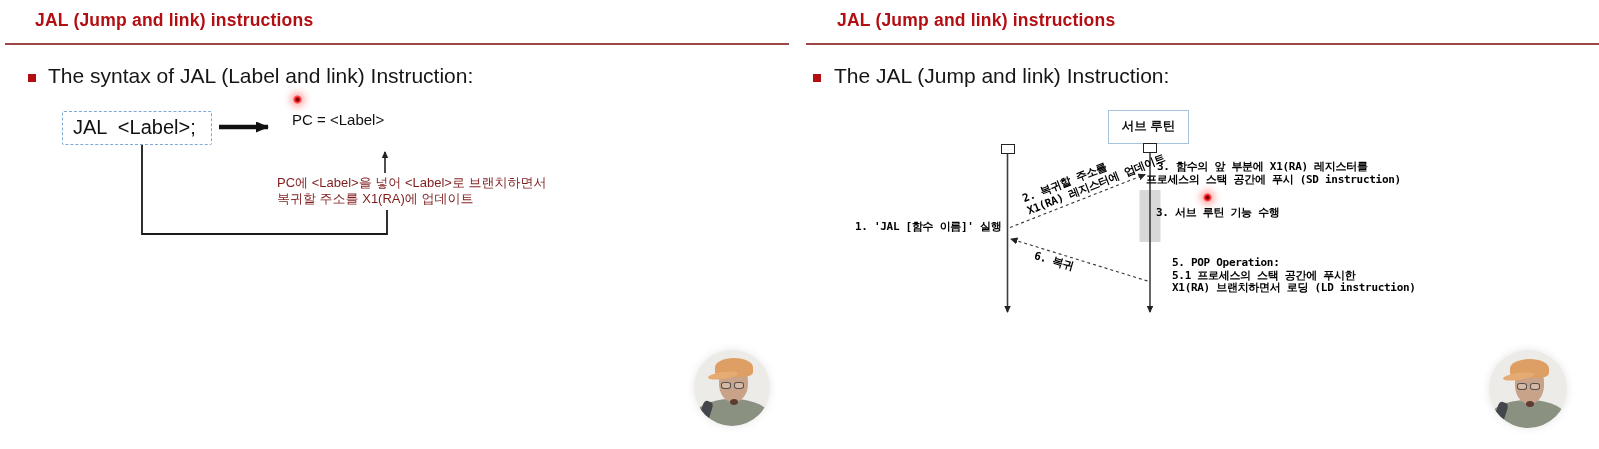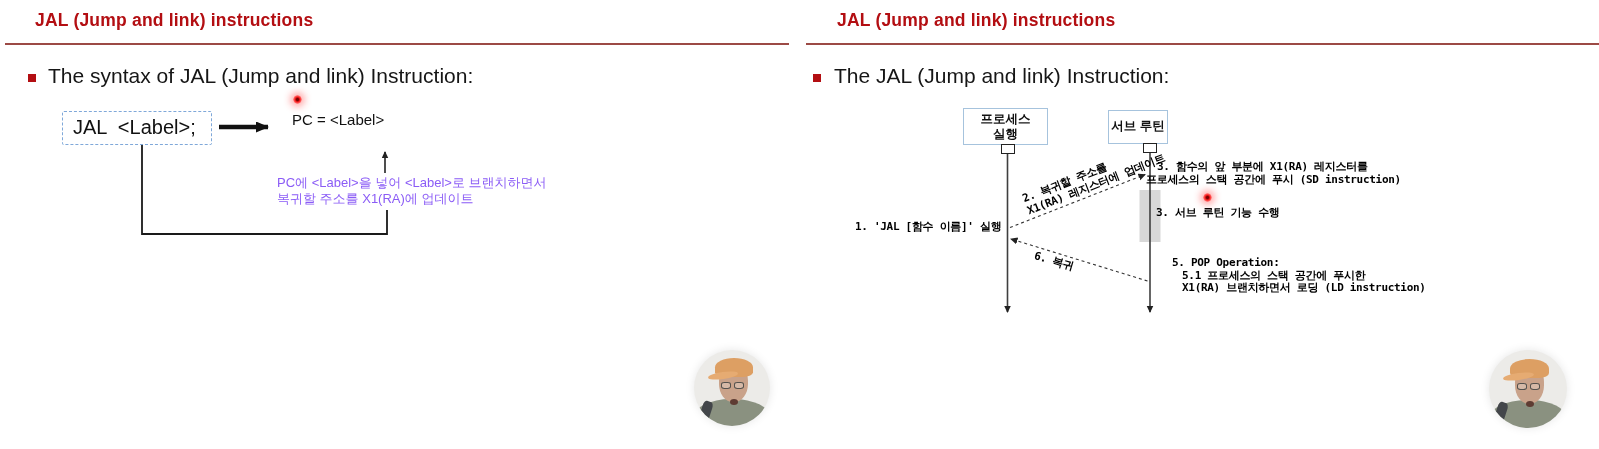--- a/index.html
+++ b/index.html
@@ -19,42 +19,42 @@
   #slide-left .bullet-sq{left:28px;} #slide-right .bullet-sq{left:13px;}
   .bullet-text{position:absolute;top:64px;font-size:21px;color:#161616;white-space:nowrap;}
   #slide-left .bullet-text{left:48px;} #slide-right .bullet-text{left:34px;}
 
   
   .jal-box{position:absolute;left:62px;top:111px;width:150px;height:34px;
            border:1.6px dashed #7fa8d9;border-radius:2px;box-sizing:border-box;
            font-size:20px;color:#111;line-height:30px;padding-left:10px;white-space:pre;}
   .pc-text{position:absolute;left:292px;top:111px;font-size:15px;color:#111;white-space:nowrap;}
   .annot{position:absolute;left:277px;top:175px;font-size:13px;line-height:15.5px;
-         color:#8b5cf6;white-space:nowrap;}
+         color:#7f1d1d;white-space:nowrap;}
   .diagram-svg{position:absolute;left:0;top:0;width:799px;height:449px;pointer-events:none;}
 
   
   .actor-box{position:absolute;box-sizing:border-box;border:1.8px solid #a6c3dd;background:#fff;
              font-weight:bold;font-size:12.5px;line-height:15px;color:#111;text-align:center;}
   .actor-process{left:163px;top:108px;width:85px;height:37px;padding-top:3px;}
-  .actor-subroutine{left:308px;top:110px;width:60px;height:34px;line-height:30px;}
+  .actor-subroutine{left:308px;top:110px;width:81px;height:34px;line-height:30px;}
   .port{position:absolute;width:14px;height:10px;background:#fff;border:1.3px solid #222;box-sizing:border-box;}
   .port1{left:201px;top:144px;} .port2{left:343px;top:143px;}
 
   .seq-label{position:absolute;font-family:"DejaVu Sans Mono","Liberation Mono",monospace;
              font-weight:bold;font-size:11px;line-height:12.5px;color:#000;
              letter-spacing:-.3px;white-space:nowrap;}
   .lbl-step1{left:55px;top:221px;}
   .lbl-step2{left:221px;top:194px;transform:rotate(-21.5deg);transform-origin:0 0;}
   .lbl-step6{left:236px;top:250px;transform:rotate(16.5deg);transform-origin:0 0;}
   .lbl-step3{left:346px;top:161px;}
   .lbl-step3 .ind{margin-left:11px;}
   .lbl-step4{left:356px;top:207px;}
   .lbl-step5{left:372px;top:257px;}
-  .lbl-step5 .ind{margin-left:10px;}
+  .lbl-step5 .ind{}
   .seq-label div{display:block;}
 
   
   .laser{position:absolute;width:9px;height:9px;border-radius:50%;
          background:radial-gradient(circle,#7a0000 0 18%,#ff1f1f 40%,#ff6a6a 60%,rgba(255,90,90,.3) 78%,rgba(255,120,120,0) 100%);
          box-shadow:0 0 7px 3px rgba(255,45,45,.4);}
   .laser-left{left:293px;top:95px;}
   .laser-right{left:403px;top:193px;}
 
   
@@ -74,21 +74,21 @@
 </style>
 </head>
 <body>
 
 <div class="page">
 
   <section class="slide" id="slide-left">
     <div class="slide-title">JAL (Jump and link) instructions</div>
     <div class="title-rule"></div>
     <span class="bullet-sq"></span>
-    <div class="bullet-text">The syntax of JAL (Jump and link) Instruction:</div>
+    <div class="bullet-text">The syntax of JAL (Label and link) Instruction:</div>
 
     <svg class="diagram-svg" viewBox="0 0 799 449">
       <defs>
         <marker id="bigarrL" markerUnits="userSpaceOnUse" markerWidth="14" markerHeight="12" refX="12" refY="5.5" orient="auto">
           <path d="M0,0 L13,5.5 L0,11 z" fill="#111"></path>
         </marker>
         <marker id="smarrL" markerUnits="userSpaceOnUse" markerWidth="8" markerHeight="8" refX="6" refY="3.2" orient="auto">
           <path d="M0,0 L7,3.2 L0,6.4 z" fill="#222"></path>
         </marker>
       </defs>
@@ -130,24 +130,20 @@
           <path d="M0,0 L7.5,3.5 L0,7 z" fill="#222"></path>
         </marker>
       </defs>
       <rect x="339.5" y="190" width="21" height="52" fill="#d8d8d8"></rect>
       <line x1="207.5" y1="154" x2="207.5" y2="312" stroke="#3f3f3f" stroke-width="1.6" marker-end="url(#smarrR)"></line>
       <line x1="350" y1="153" x2="350" y2="312" stroke="#3f3f3f" stroke-width="1.6" marker-end="url(#smarrR)"></line>
       <line x1="210" y1="227.5" x2="345" y2="174.5" stroke="#333" stroke-width="1.1" stroke-dasharray="3 3" marker-end="url(#smarrR)"></line>
       <line x1="347.5" y1="281" x2="211" y2="239" stroke="#333" stroke-width="1.1" stroke-dasharray="3 3" marker-end="url(#smarrR)"></line>
     </svg>
 
-    <div class="actor-box actor-process">
-      <div>프로세스</div>
-      <div>실행</div>
-    </div>
     <div class="actor-box actor-subroutine">서브 루틴</div>
     <div class="port port1"></div>
     <div class="port port2"></div>
 
     <div class="seq-label lbl-step1">1. 'JAL [함수 이름]' 실행</div>
 
     <div class="seq-label lbl-step2">
       <div>2. 복귀할 주소를</div>
       <div>X1(RA) 레지스터에 업데이트</div>
     </div>

